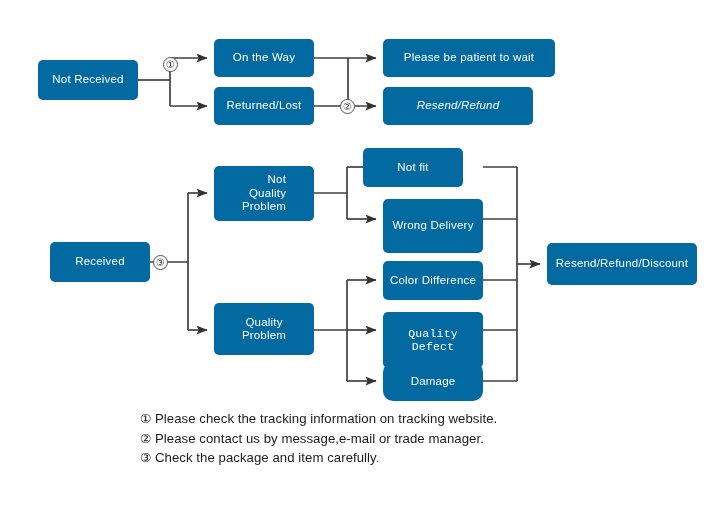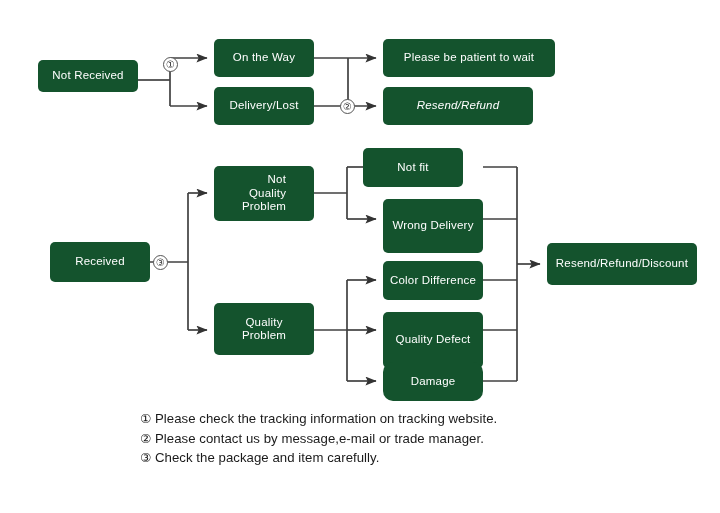--- a/index.html
+++ b/index.html
@@ -22,21 +22,21 @@
   #edge-layer {
     position: absolute;
     left: 0;
     top: 0;
     width: 720px;
     height: 513px;
     pointer-events: none;
   }
   .node {
     position: absolute;
-    background: #14532d;
+    background: #0369a1;
     border-radius: 5px;
     color: #ffffff;
     display: flex;
     align-items: center;
     justify-content: center;
     text-align: center;
     font-size: 11.5px;
     letter-spacing: 0.2px;
     line-height: 13.5px;
     box-sizing: border-box;
@@ -140,30 +140,30 @@
       <path d="M483,280 L517,280"></path>
       <path d="M483,330 L517,330"></path>
       <path d="M483,381 L517,381"></path>
       <path d="M517,167 L517,381"></path>
 
       <path d="M517,264 L540,264" marker-end="url(#arrow)"></path>
 
     </g>
   </svg>
 
-  <div class="node" style="left:38px; top:60px; width:100px; height:32px;">
+  <div class="node" style="left:38px; top:60px; width:100px; height:40px;">
     <span>Not Received</span>
   </div>
 
   <div class="node" style="left:214px; top:39px; width:100px; height:38px;">
     <span>On the Way</span>
   </div>
 
   <div class="node" style="left:214px; top:87px; width:100px; height:38px;">
-    <span>Delivery/Lost</span>
+    <span>Returned/Lost</span>
   </div>
 
   <div class="node" style="left:383px; top:39px; width:172px; height:38px;">
     <span>Please be patient to wait</span>
   </div>
 
   <div class="node" style="left:383px; top:87px; width:150px; height:38px;font-style:italic;">
     <span>Resend/Refund</span>
   </div>
 
@@ -187,21 +187,21 @@
   </div>
 
   <div class="node" style="left:383px; top:199px; width:100px; height:54px;">
     <span>Wrong Delivery</span>
   </div>
 
   <div class="node" style="left:383px; top:261px; width:100px; height:39px;">
     <span>Color Difference</span>
   </div>
 
-  <div class="node" style="left:383px; top:312px; width:100px; height:56px;">
+  <div class="node" style="left:383px; top:312px; width:100px; height:56px;font-family:Liberation Mono, monospace;">
     <span>Quality Defect</span>
   </div>
 
   <div class="node" style="left:383px; top:362px; width:100px; height:39px;border-radius:10px;">
     <span>Damage</span>
   </div>
 
   <div class="node" style="left:547px; top:243px; width:150px; height:42px;">
     <span>Resend/Refund/Discount</span>
   </div>

